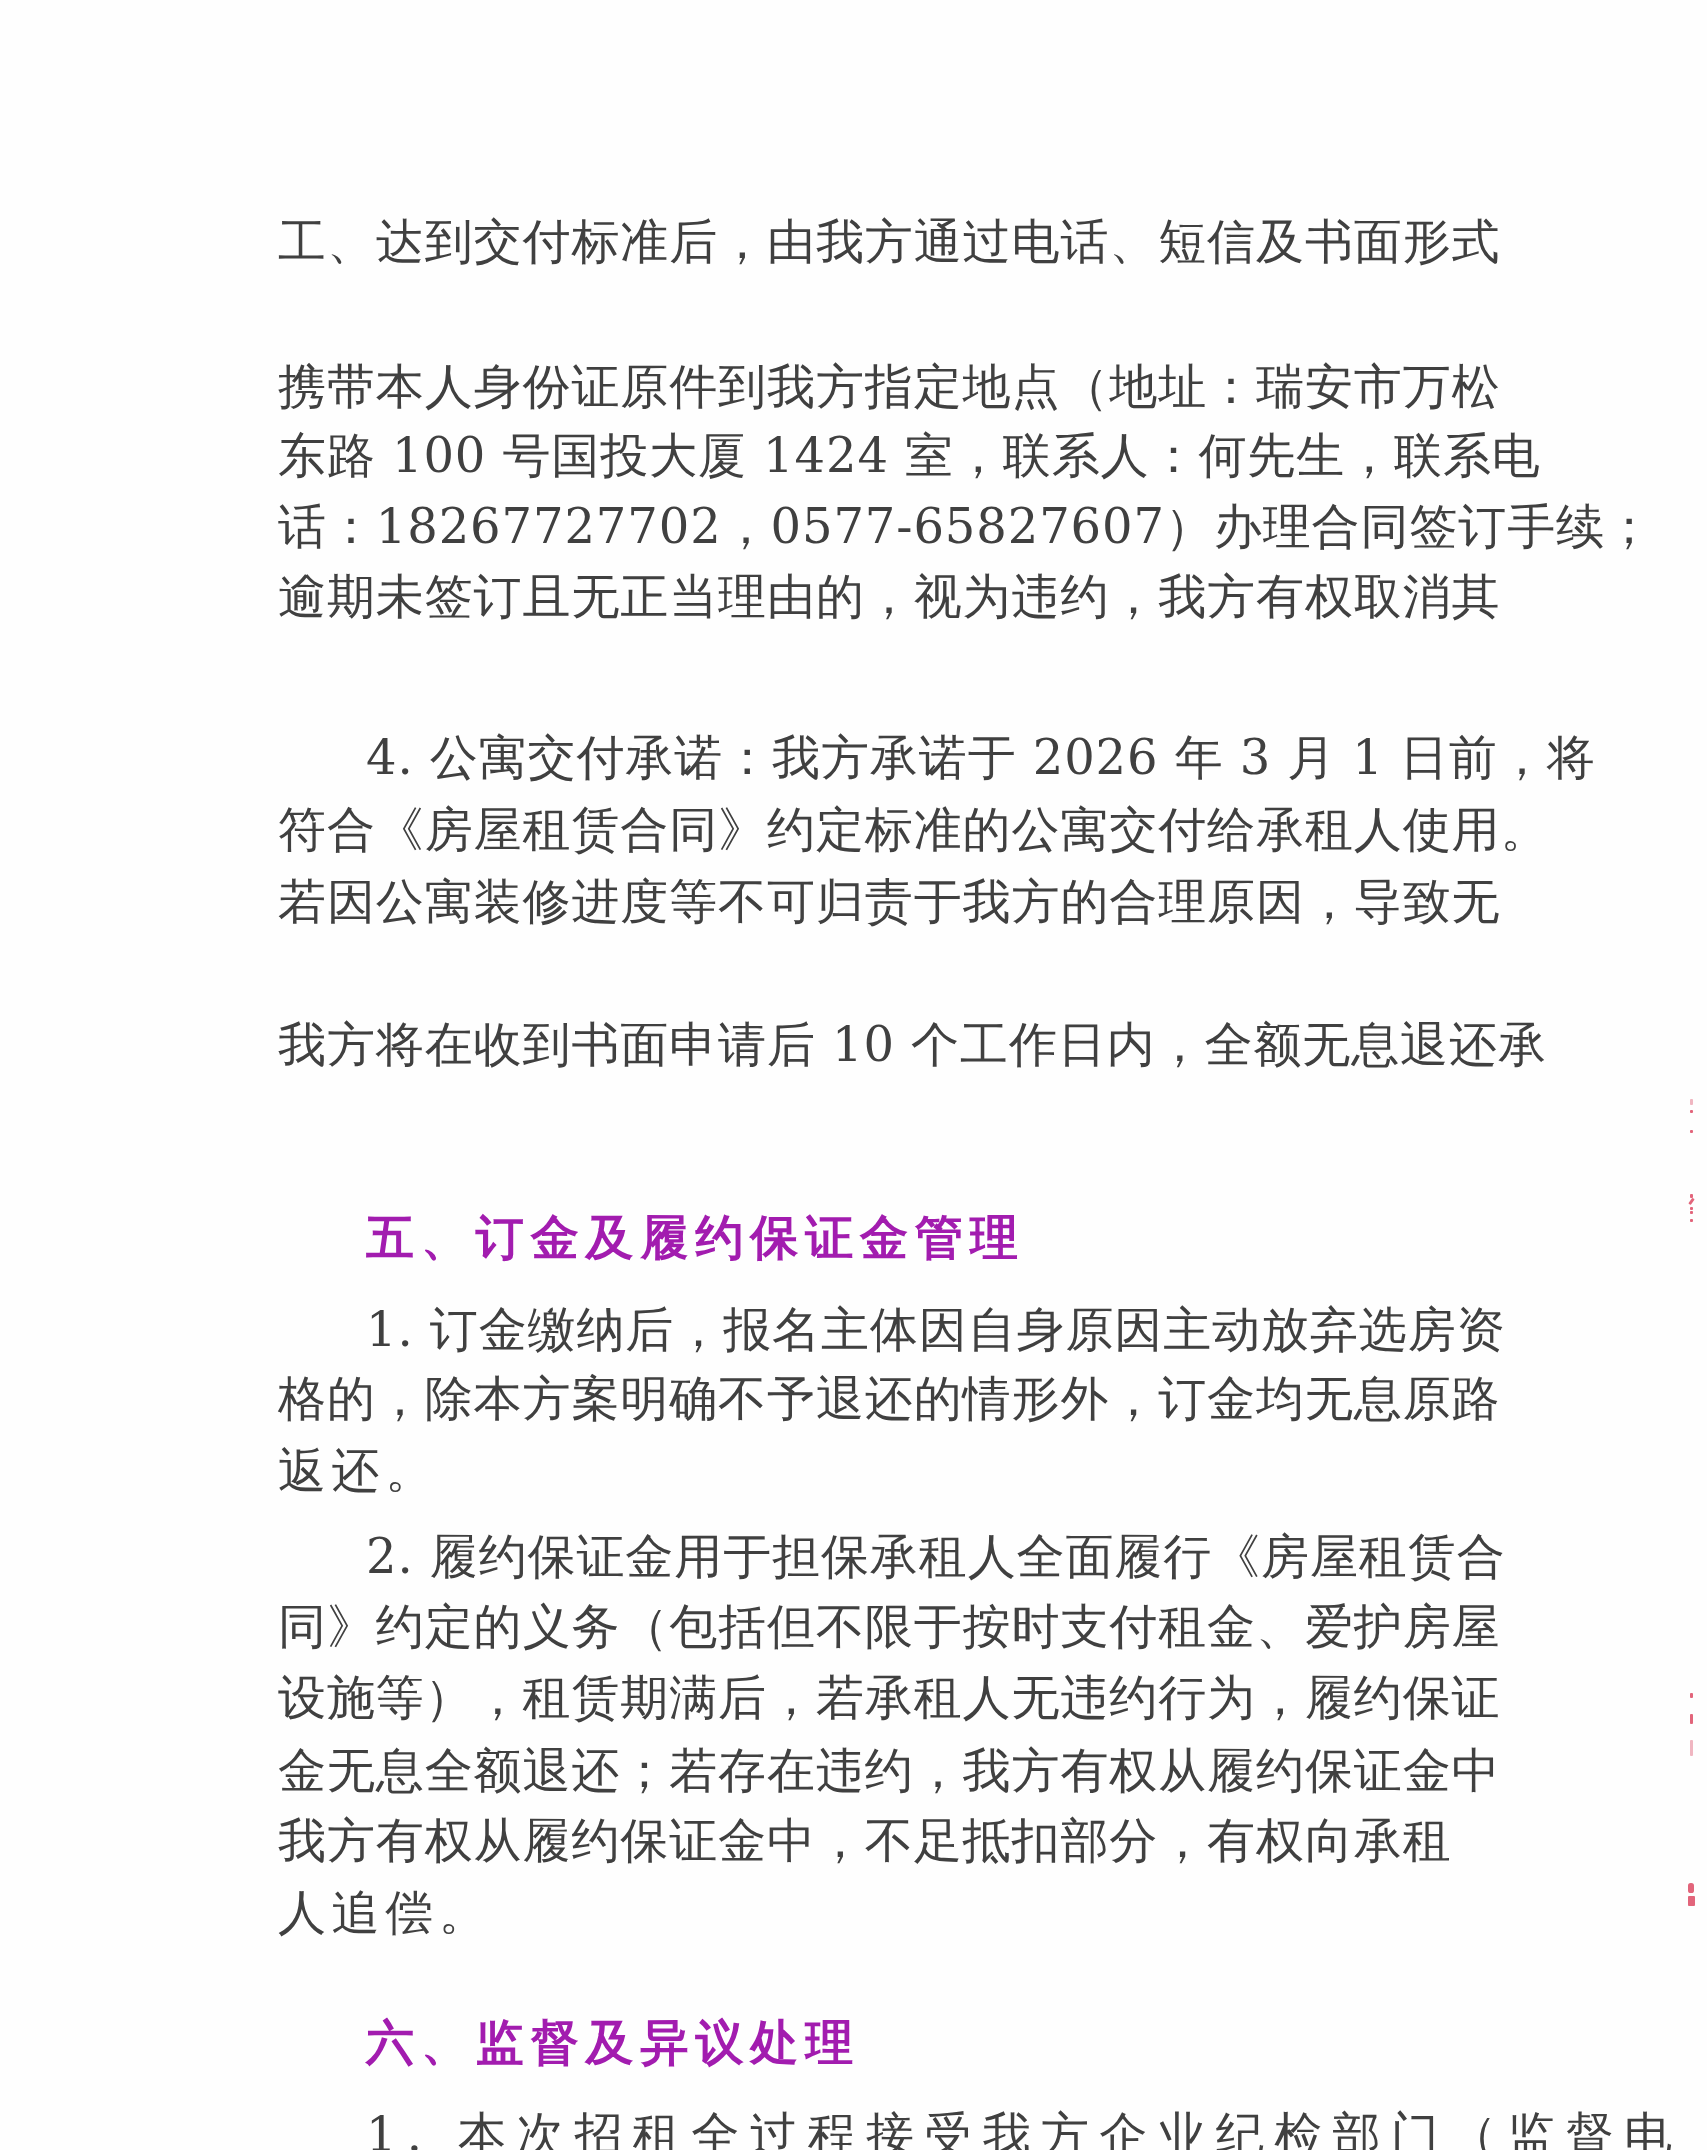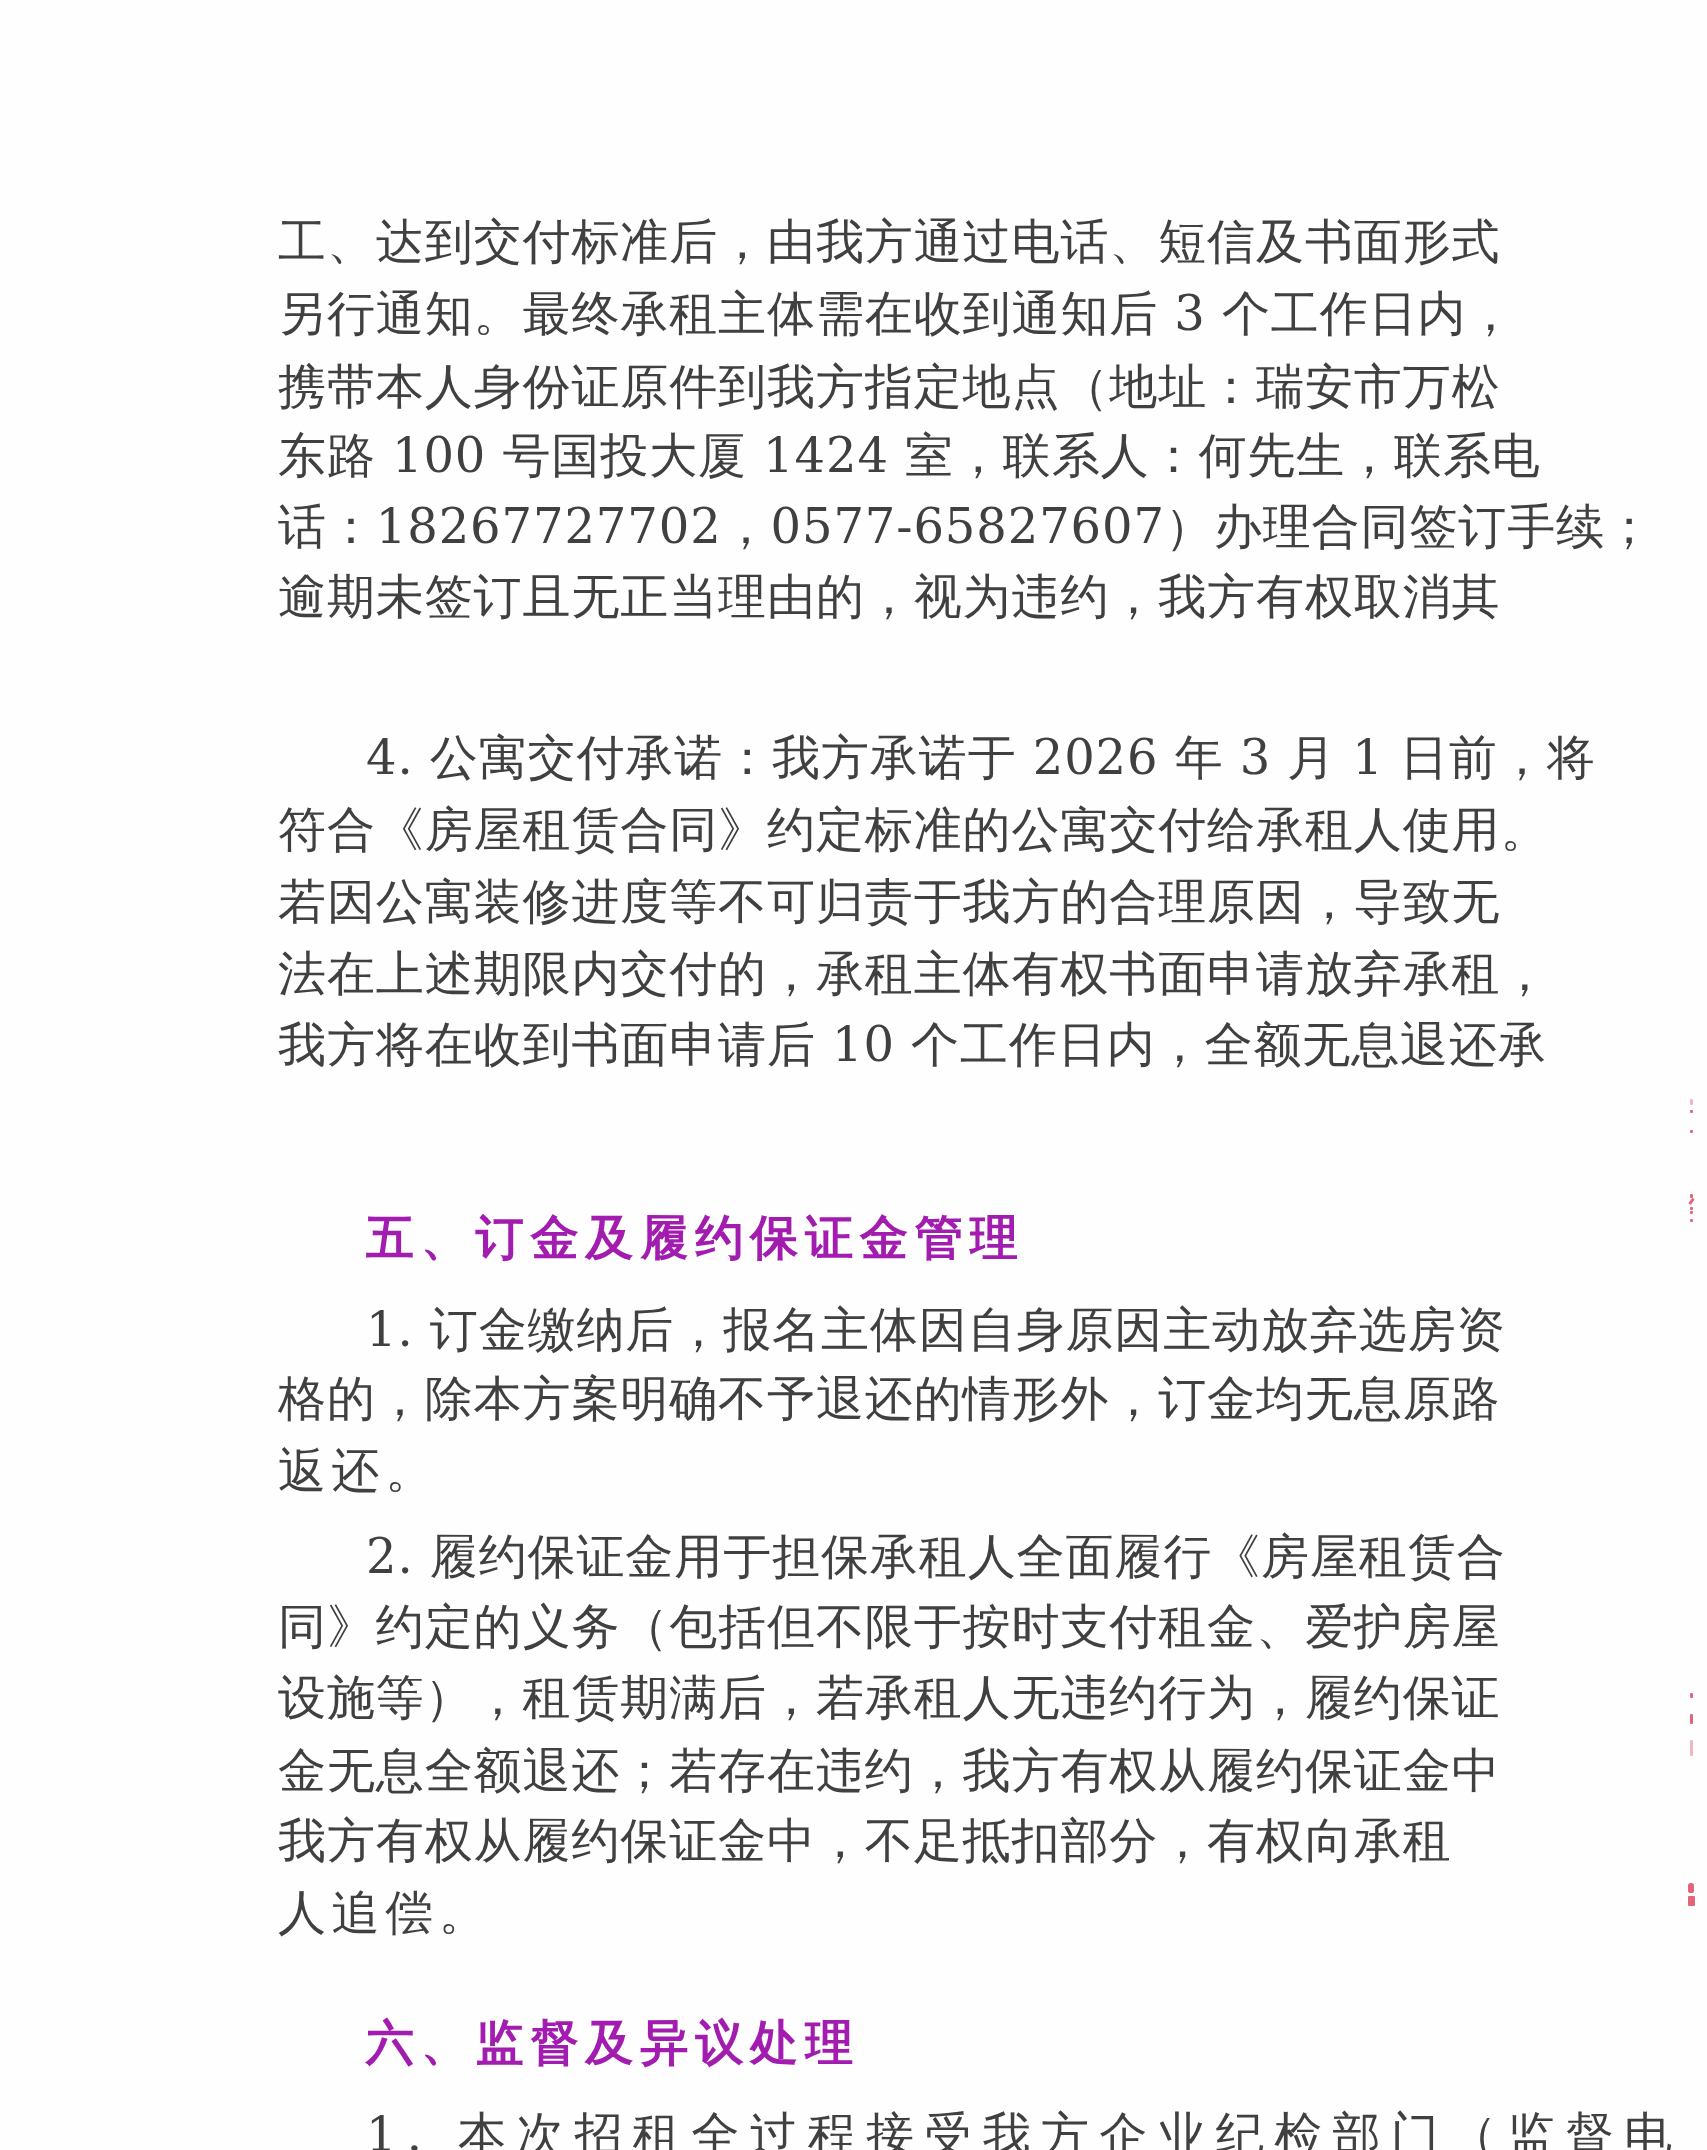--- a/index.html
+++ b/index.html
@@ -65,30 +65,28 @@
     border-radius: 0.9px;
   }
   .seal-mark.faint { opacity: 0.35; }
 </style>
 </head>
 <body>
 
 <div class="page">
 
   <div class="line full" style="top:206px">工、达到交付标准后，由我方通过电话、短信及书面形式</div>
-  <div class="line full" style="top:278px">另行通知。最终承租主体需在收到通知后 3 个工作日内，</div>
   <div class="line full" style="top:351px">携带本人身份证原件到我方指定地点（地址：瑞安市万松</div>
   <div class="line full" style="top:420px">东路 100 号国投大厦 1424 室，联系人：何先生，联系电</div>
   <div class="line full" style="top:491px">话：18267727702，0577-65827607）办理合同签订手续；</div>
   <div class="line full" style="top:561px">逾期未签订且无正当理由的，视为违约，我方有权取消其</div>
 
   <div class="line full indent" style="top:722px">4. 公寓交付承诺：我方承诺于 2026 年 3 月 1 日前，将</div>
   <div class="line full" style="top:794px">符合《房屋租赁合同》约定标准的公寓交付给承租人使用。</div>
   <div class="line full" style="top:866px">若因公寓装修进度等不可归责于我方的合理原因，导致无</div>
-  <div class="line full" style="top:938px">法在上述期限内交付的，承租主体有权书面申请放弃承租，</div>
   <div class="line full" style="top:1009px">我方将在收到书面申请后 10 个工作日内，全额无息退还承</div>
 
   <div class="heading" style="top:1202px">五、订金及履约保证金管理</div>
 
   <div class="line full indent" style="top:1294px">1. 订金缴纳后，报名主体因自身原因主动放弃选房资</div>
   <div class="line full" style="top:1363px">格的，除本方案明确不予退还的情形外，订金均无息原路</div>
   <div class="line partial" style="top:1435px">返还。</div>
 
   <div class="line full indent" style="top:1521px">2. 履约保证金用于担保承租人全面履行《房屋租赁合</div>
   <div class="line full" style="top:1662px">设施等），租赁期满后，若承租人无违约行为，履约保证</div>

